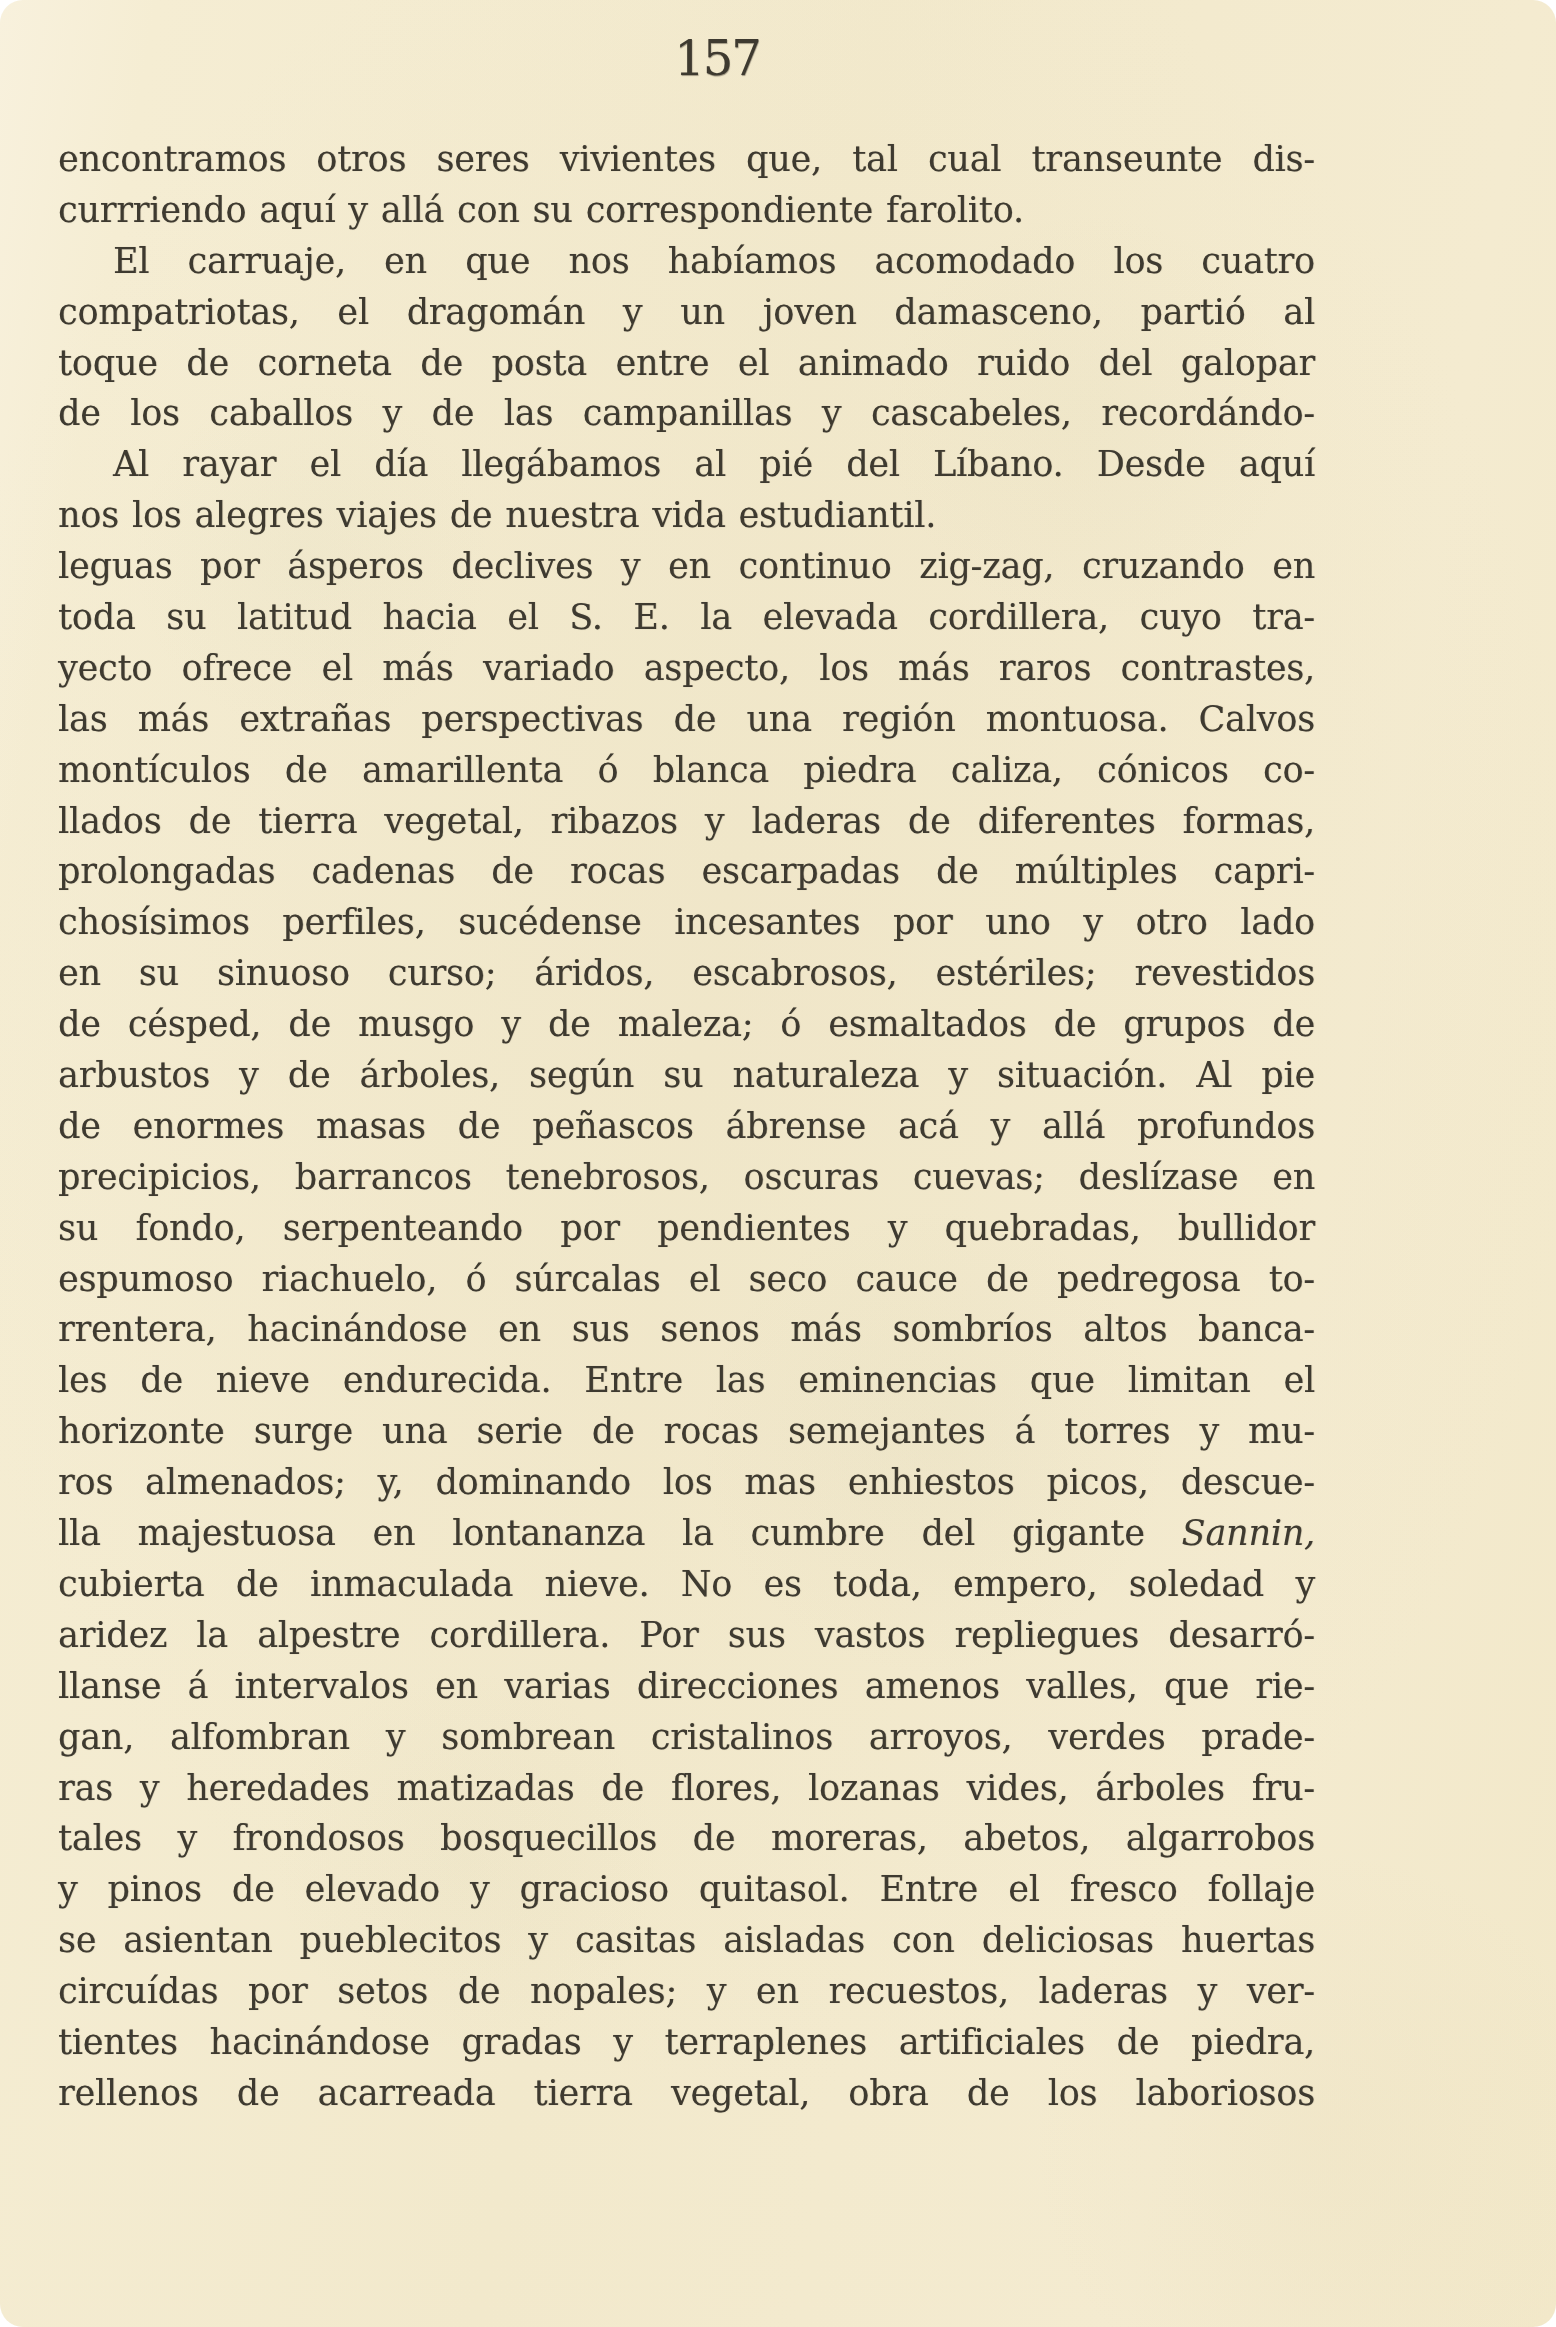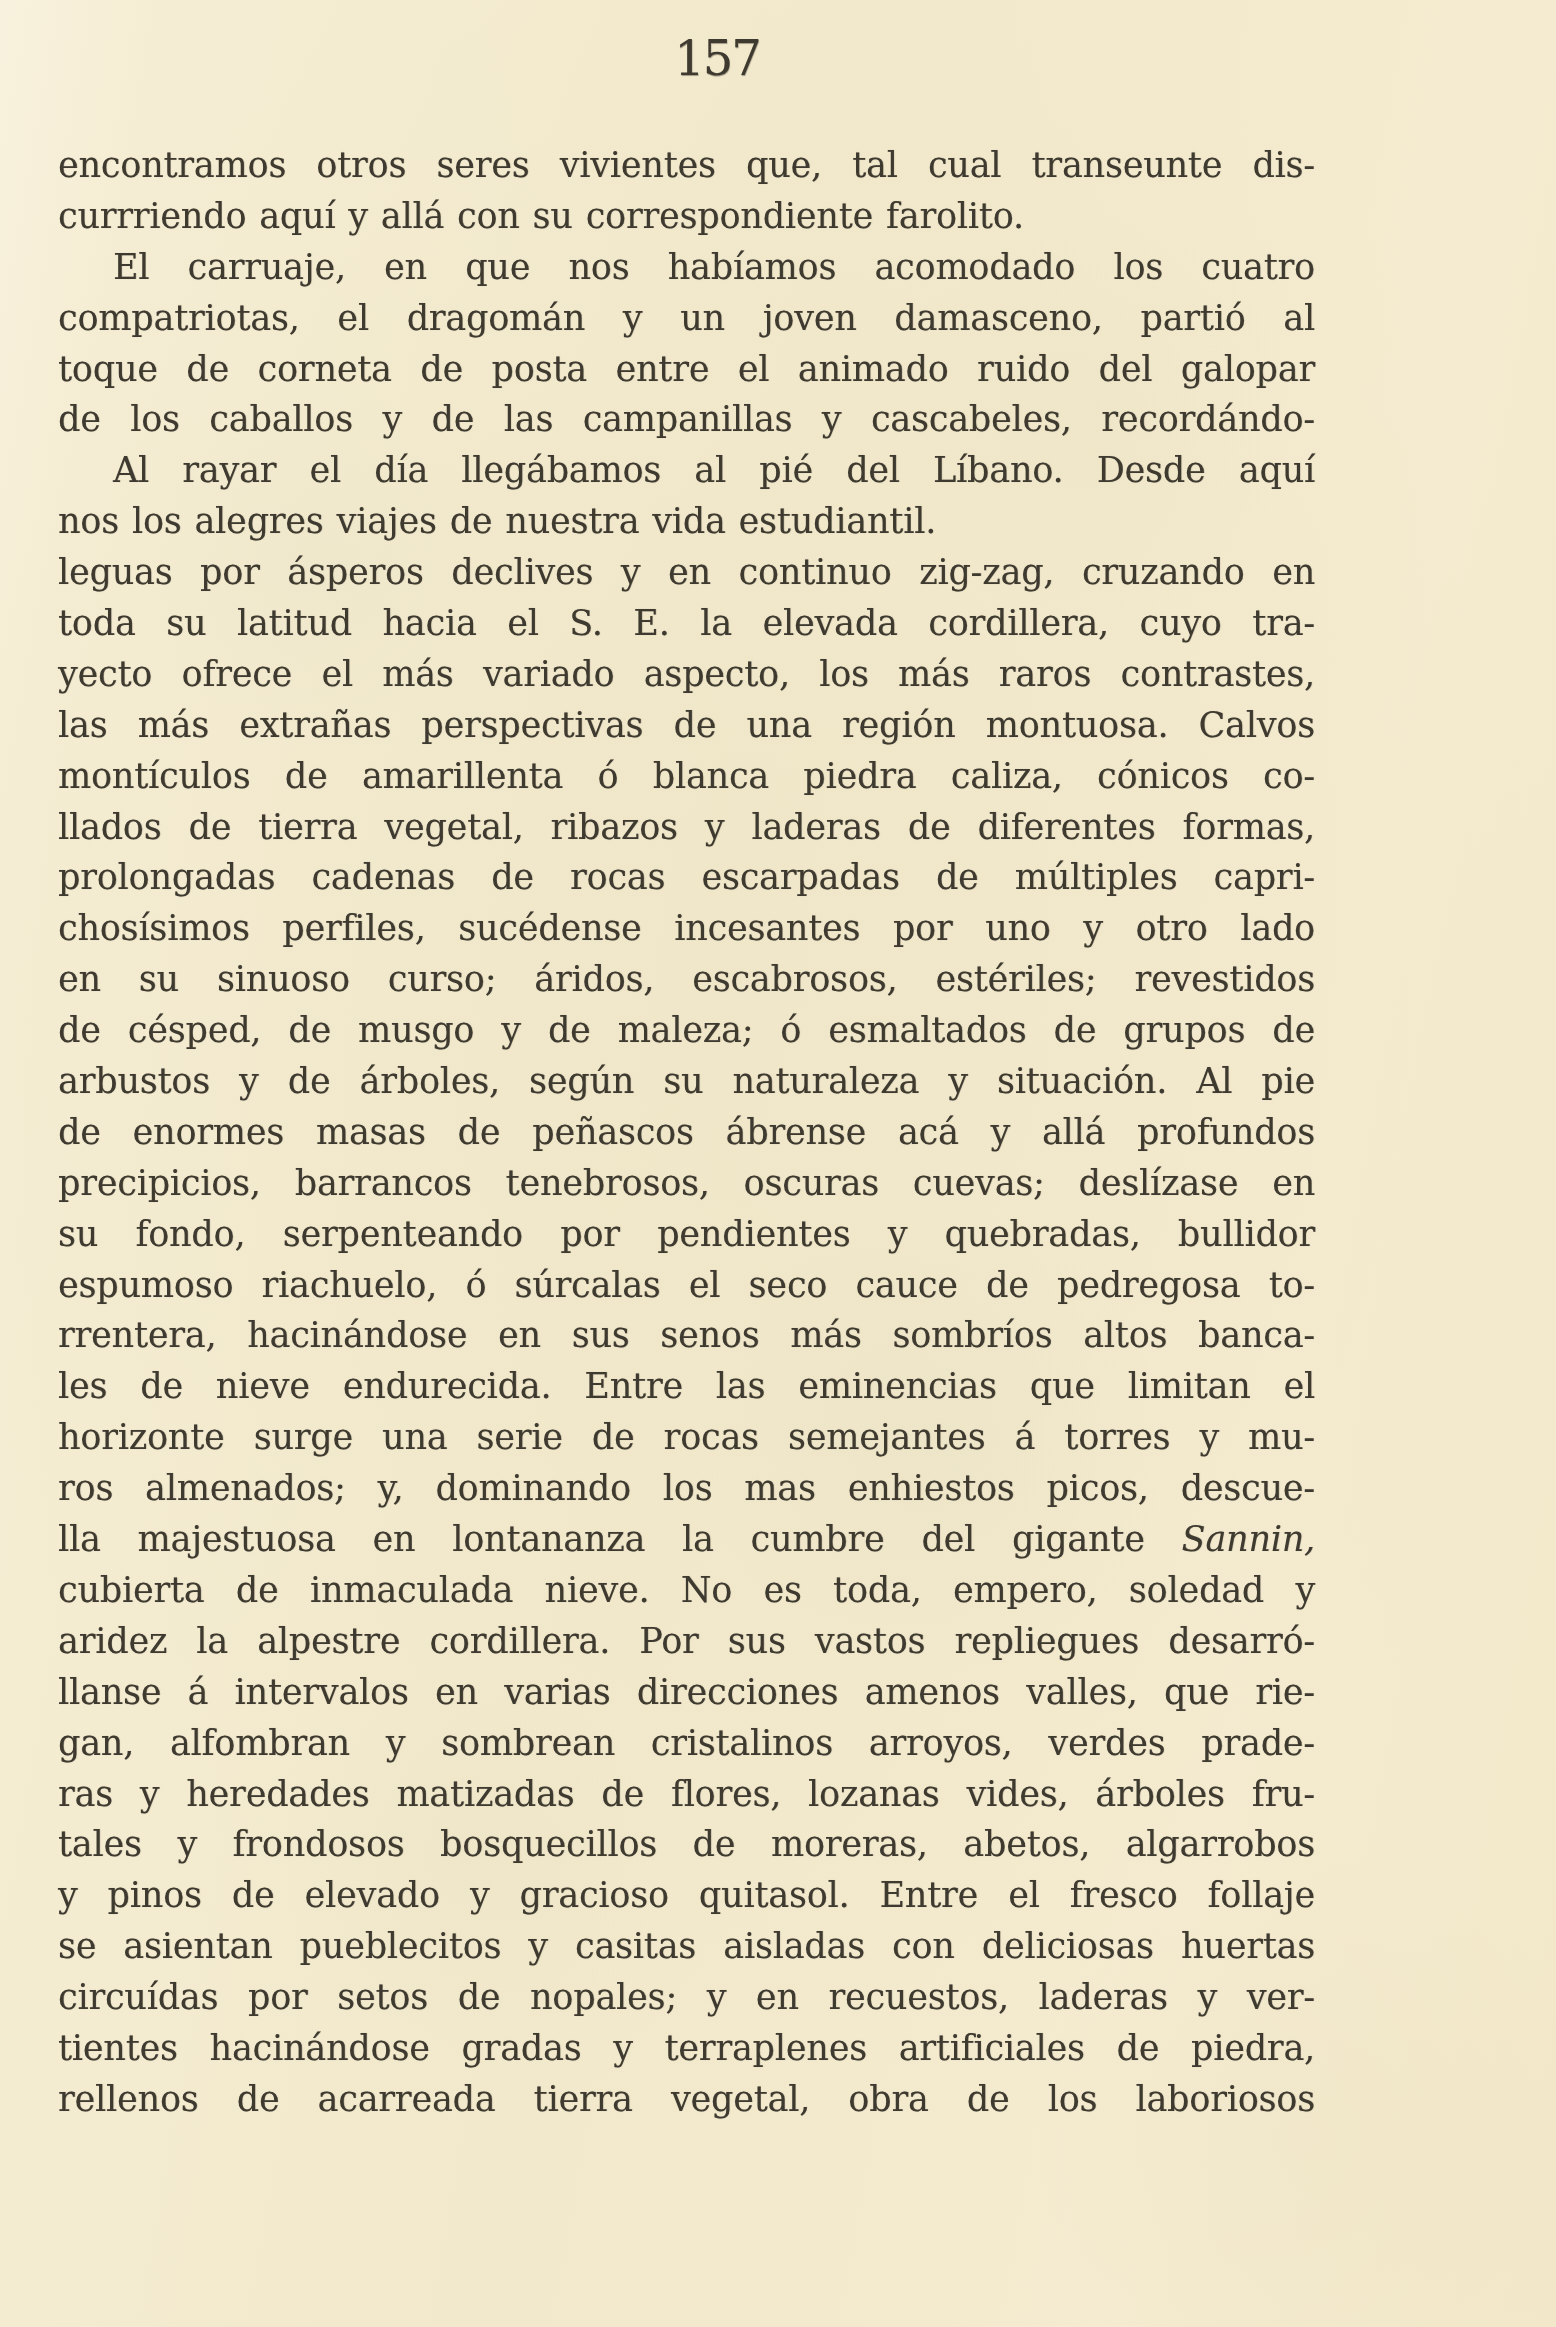--- a/index.html
+++ b/index.html
@@ -12,20 +12,21 @@
     position: relative;
     overflow: hidden;
     font-family: "DejaVu Serif", "Liberation Serif", serif;
   }
   .page {
     position: absolute;
     inset: 0;
     background:
       radial-gradient(ellipse 1200px 1600px at 48% 42%, rgba(238,228,198,0.55) 0%, rgba(238,228,198,0.0) 70%),
       linear-gradient(100deg, #f8f1dd 0%, #f5edd3 8%, #f2e9cc 45%, #f4ebd0 78%, #f2e8c9 100%);
+    border-radius: 23px;
   }
   
   .page::before {
     content: "";
     position: absolute;
     inset: 0;
     pointer-events: none;
     background:
       radial-gradient(circle 260px at 20% 24%, rgba(180,190,150,0.05), transparent 70%),
       radial-gradient(circle 300px at 70% 18%, rgba(190,185,140,0.05), transparent 70%),
@@ -40,21 +41,21 @@
     width: 1320px;
     text-align: center;
     font-size: 48px;
     line-height: 48px;
     letter-spacing: -2px;
     color: #3e3a30;
     text-shadow: 0.5px 0.5px 0.8px rgba(62,56,44,0.45);
   }
   .text-block {
     position: absolute;
-    top: 140px;
+    top: 134px;
     left: 58px;
     width: 1257px;
     color: #3e3a30;
     text-shadow: 0.4px 0.4px 0.7px rgba(62,56,44,0.42);
   }
   .line {
     font-size: 35px;
     line-height: 50.9px;
     height: 50.9px;
     letter-spacing: -0.2px;

